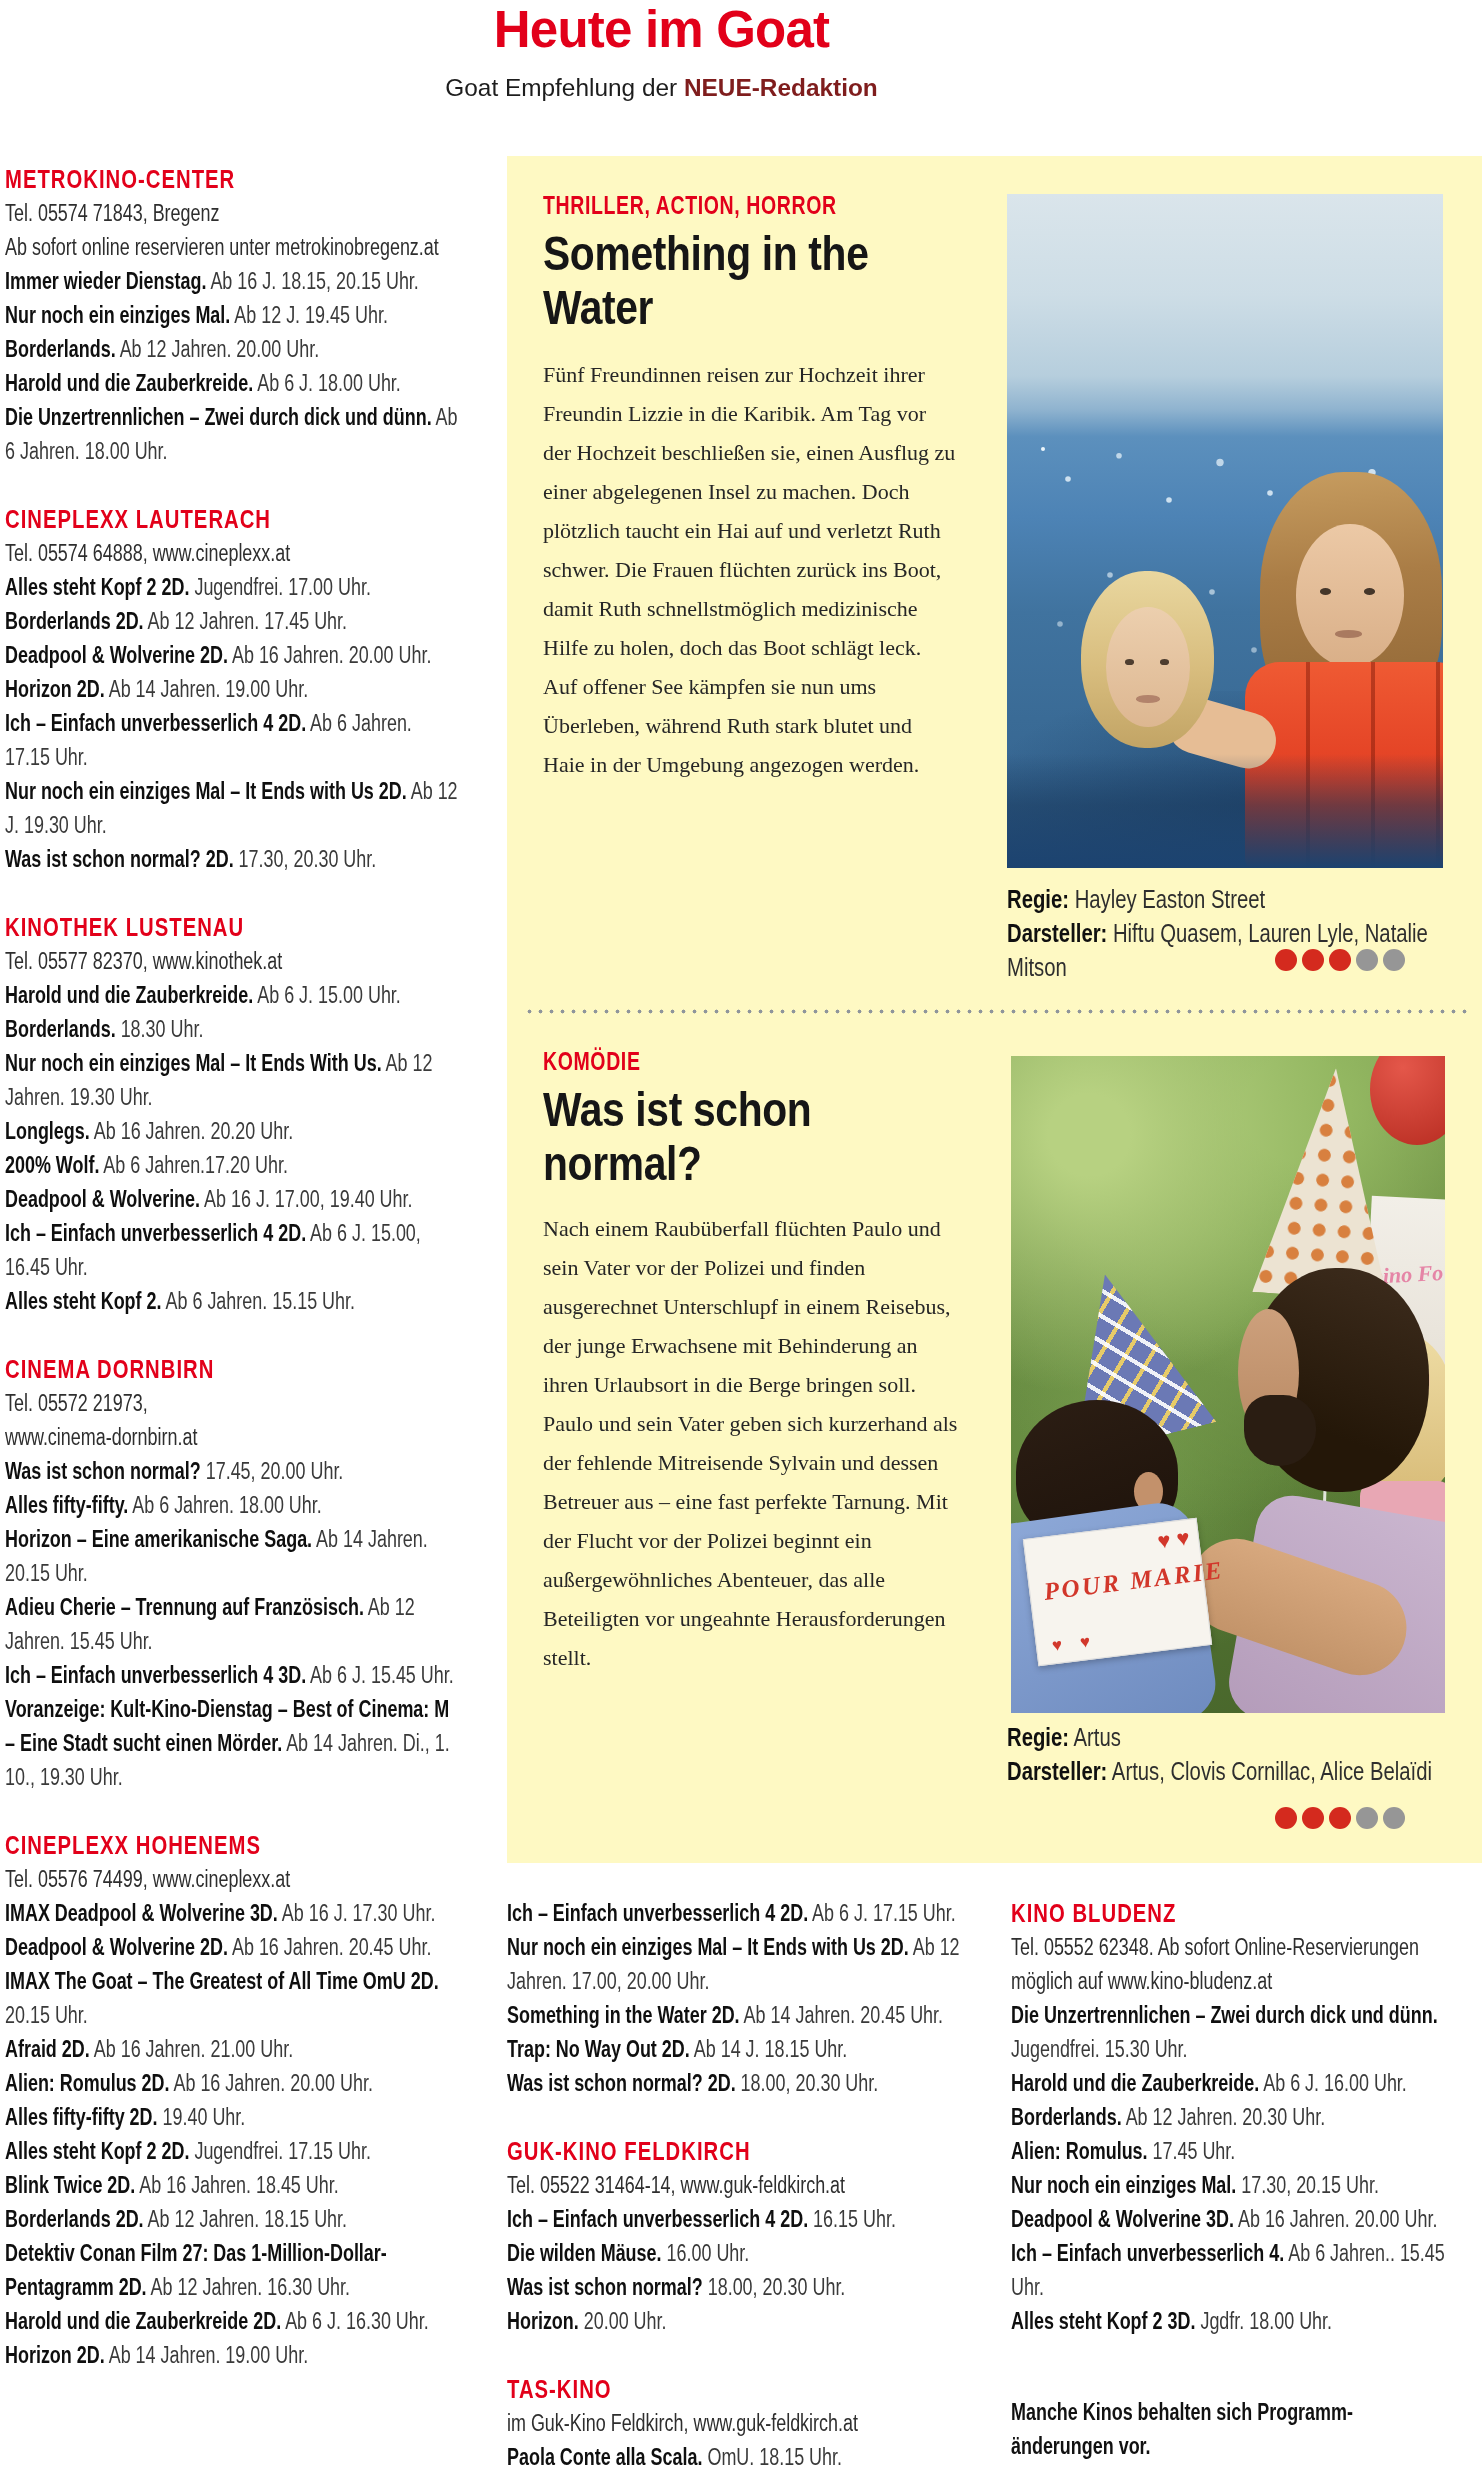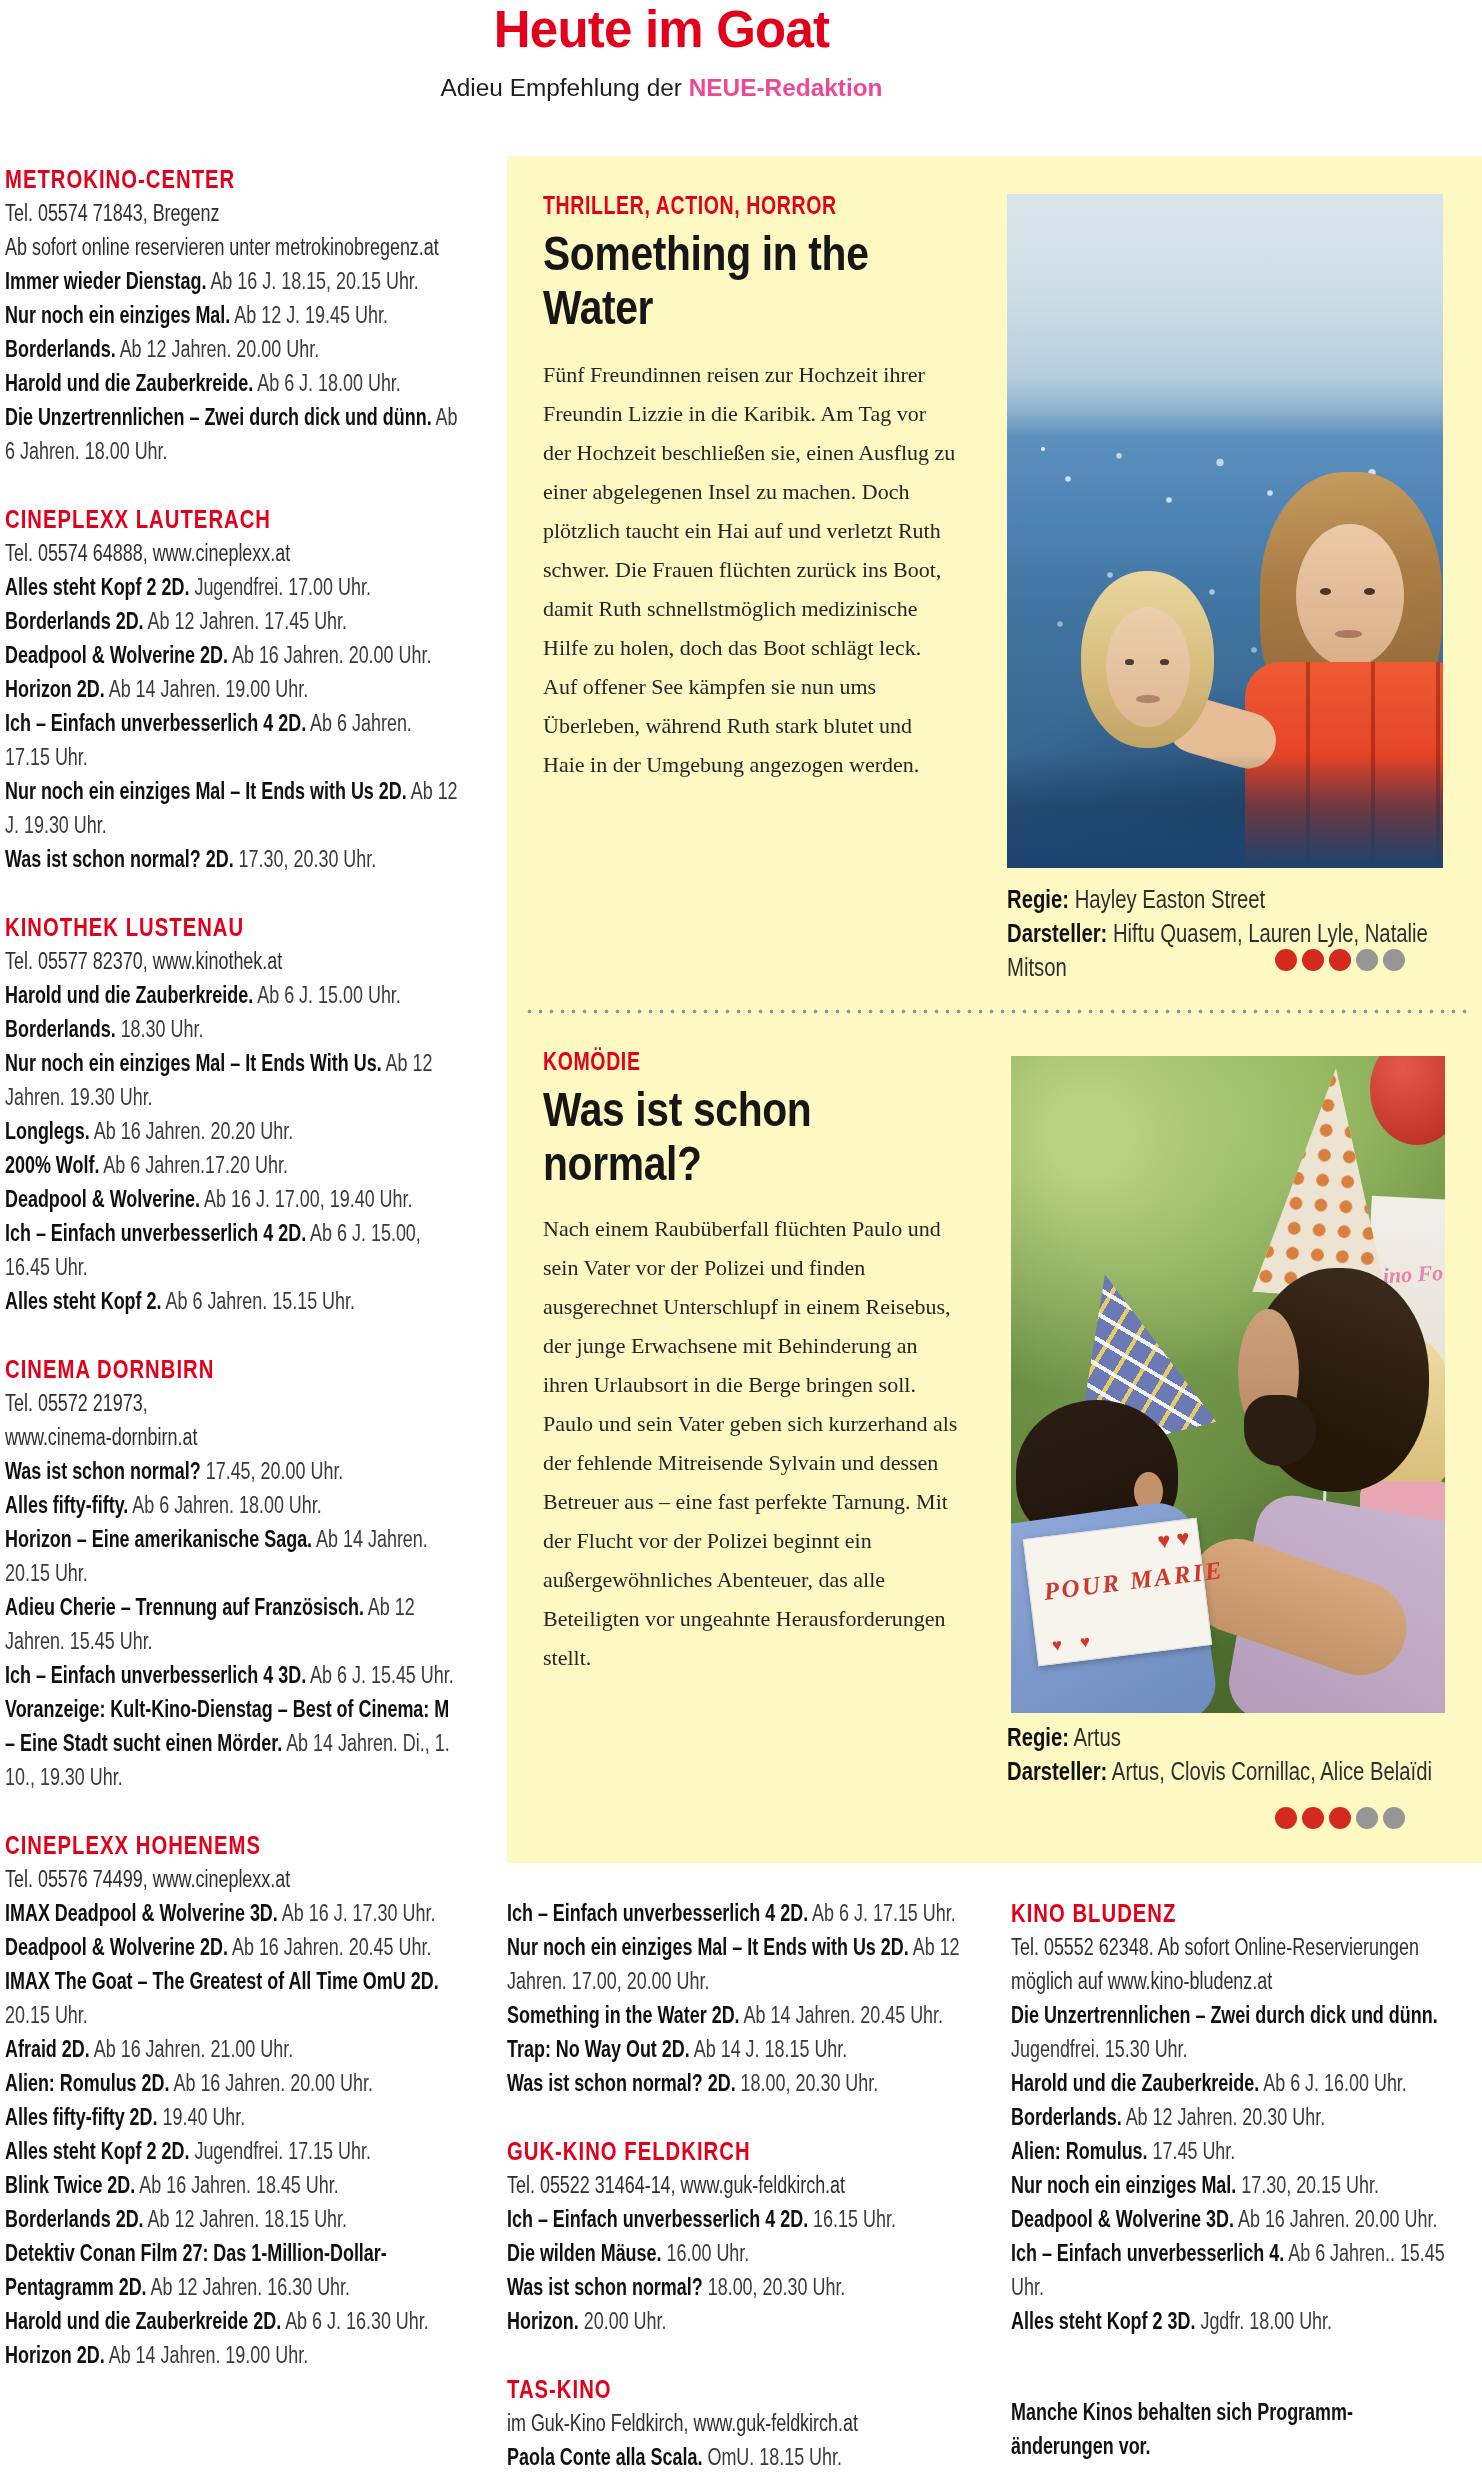--- a/index.html
+++ b/index.html
@@ -5,21 +5,21 @@
   * { margin:0; padding:0; box-sizing:border-box; }
   html,body { background:#ffffff; }
   body {
     width:1483px; height:2487px; position:relative; overflow:hidden;
     font-family:"Liberation Sans", sans-serif; color:#222;
   }
   
   .masthead { position:absolute; left:0; top:0; width:1323px; text-align:center; }
   .masthead h1 { font-size:51px; font-weight:bold; color:#e2001a; letter-spacing:-0.8px; }
   .masthead .subtitle { margin-top:15px; font-size:24.4px; color:#1d1d1d; }
-  .masthead .subtitle b { color:#ec4899; }
+  .masthead .subtitle b { color:#7f1d1d; }
 
   
   .panel { position:absolute; left:507px; top:156px; width:1036px; height:1707px;
            background:#fef9c3; }
 
   
   .listing-col { position:absolute; transform:scaleX(0.78); transform-origin:0 0;
                  font-size:23px; line-height:34px; color:#3a3a3a; }
   #col-left        { left:5px;    top:162px;  width:583px; }
   #col-mid-bottom  { left:507px;  top:1896px; width:590px; }
@@ -168,21 +168,21 @@
     font-weight:bold; text-transform:uppercase; white-space:nowrap; }
   .hearts1 { position:absolute; right:8.4px; top:5px; color:#d2372b; font-size:22px; }
   .hearts2 { position:absolute; left:15px; bottom:6.7px; color:#d2372b; font-size:17px;
     letter-spacing:6.7px; }
 </style>
 </head>
 <body>
 
 <header class="masthead">
   <h1>Heute im Goat</h1>
-  <p class="subtitle"><span>Adieu Empfehlung der </span><b>NEUE-Redaktion</b></p>
+  <p class="subtitle"><span>Goat Empfehlung der </span><b>NEUE-Redaktion</b></p>
 </header>
 
 <div id="col-left" class="listing-col">
     <section class="cinema-section">
       <h3 class="cinema-name">METROKINO-CENTER</h3>
       <p class="cinema-info">Tel. 05574 71843, Bregenz</p>
       <p class="cinema-info">Ab sofort online reservieren unter metrokinobregenz.at</p>
       <p class="film-line"><b>Immer wieder Dienstag.</b><span> Ab 16 J. 18.15, 20.15 Uhr.</span></p>
       <p class="film-line"><b>Nur noch ein einziges Mal.</b><span> Ab 12 J. 19.45 Uhr.</span></p>
       <p class="film-line"><b>Borderlands.</b><span> Ab 12 Jahren. 20.00 Uhr.</span></p>

